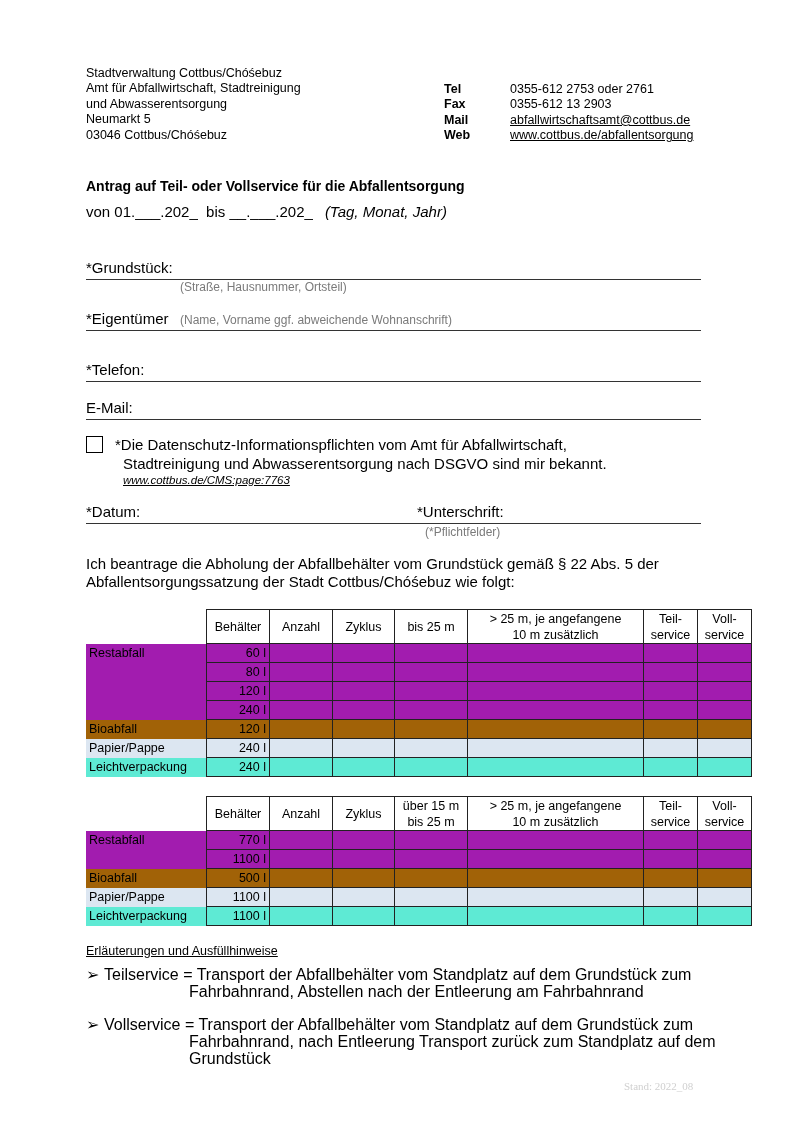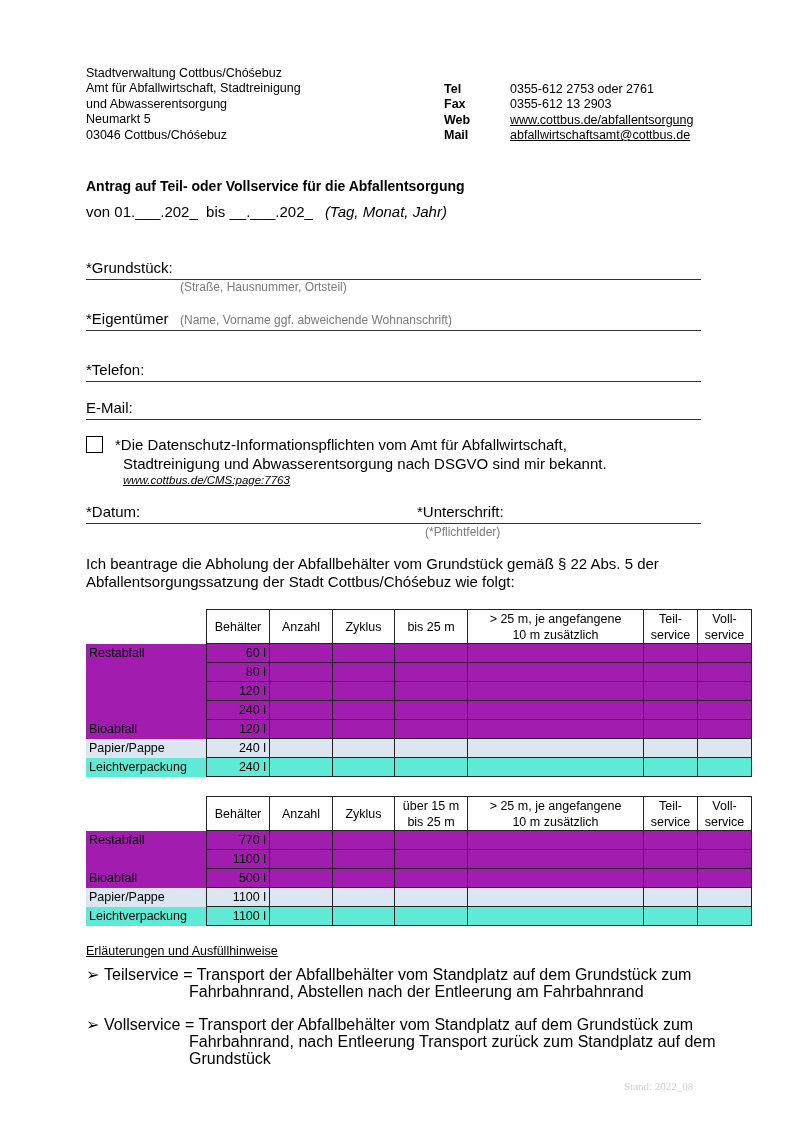--- a/index.html
+++ b/index.html
@@ -24,21 +24,21 @@
   table.bins { position: absolute; left: 86px; border-collapse: collapse; font-size: 12.5px; }
   table.bins td, table.bins th { height: 18px; padding: 0 3px; font-weight: normal; }
   table.bins th { border: 1.3px solid #222; background: #fff; text-align: center; line-height: 16px; }
   table.bins th.blank { border: none; background: transparent; }
   table.bins td.cat { width: 114px; text-align: left; border: none; padding-left: 3px; }
   table.bins td.size { width: 56px; text-align: right; border: 1.3px solid #222; }
   table.bins td.c { border: 1.3px solid #222; }
   .w-anz { width: 56px; } .w-zyk { width: 55px; } .w-b25 { width: 66px; }
   .w-g25 { width: 169px; } .w-teil { width: 47px; } .w-voll { width: 47px; }
   tr.rest td { background: #a21caf; margin-top: 44px; }
-  tr.bio td { background: #a21caf; }
+  tr.bio td { background: #a16207; }
   tr.pap td { background: #dce6f1; }
   tr.lvp td { background: #5eead4; }
   .notes-h { left: 86px; top: 944px; font-size: 12.5px; text-decoration: underline; }
   .note { left: 86px; font-size: 16px; line-height: 17px; }
   .note .arrow { display: inline-block; width: 18px; }
   .note .cont { padding-left: 103px; }
   .stand { left: 624px; top: 1080px; font-family: "Liberation Serif", serif; font-size: 11px; color: #d0d0d0; }
 </style>
 </head>
 <body>
@@ -54,26 +54,26 @@
 <div class="abs contact">
   <div class="row">
       <span class="k">Tel</span>
       <span>0355-612 2753 oder 2761</span>
     </div>
   <div class="row">
       <span class="k">Fax</span>
       <span>0355-612 13 2903</span>
     </div>
   <div class="row">
+      <span class="k">Mail</span>
+      <a>abfallwirtschaftsamt@cottbus.de</a>
+    </div>
+  <div class="row">
       <span class="k">Web</span>
       <a>www.cottbus.de/abfallentsorgung</a>
-    </div>
-  <div class="row">
-      <span class="k">Mail</span>
-      <a>abfallwirtschaftsamt@cottbus.de</a>
     </div>
 </div>
 
 <div class="abs title">Antrag auf Teil- oder Vollservice für die Abfallentsorgung</div>
 <div class="abs period">
   <span style="white-space:pre">von 01.___.202_  bis __.___.202_</span><i>(Tag, Monat, Jahr)</i>
 </div>
 
 <div class="abs field" style="top:259px">
   <span>*Grundstück:</span>

